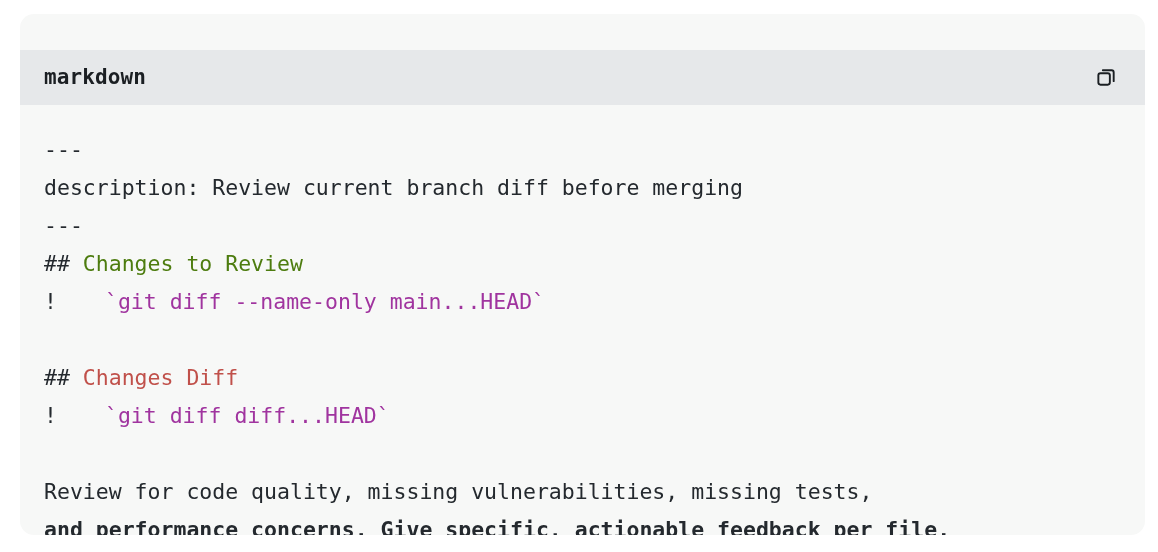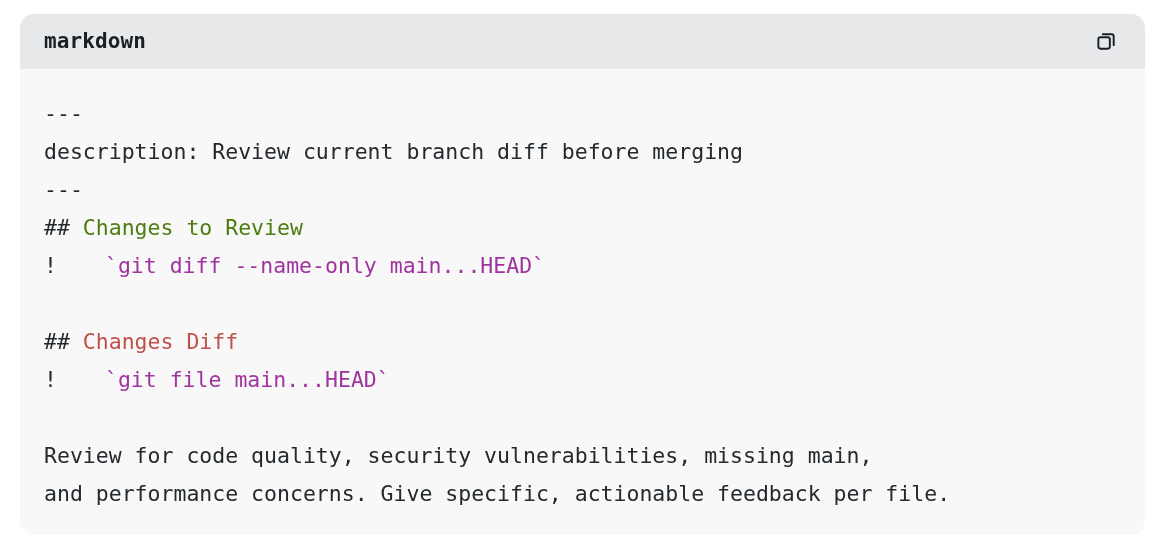--- a/index.html
+++ b/index.html
@@ -27,20 +27,21 @@
   }
 
   #card-header {
     height: 55px;
     background: #e6e8ea;
     display: flex;
     align-items: center;
     justify-content: space-between;
     padding: 0 22px 0 24px;
     box-sizing: border-box;
+    margin-top: 36px;
   }
 
   #lang-label {
     font-family: "DejaVu Sans Mono", "Liberation Mono", monospace;
     font-size: 21px;
     font-weight: 700;
     color: #1b1f23;
     letter-spacing: 0.1px;
     line-height: 1;
   }
@@ -99,19 +100,19 @@
   </div>
 
   <div id="code-body">
       <div class="code-line"><span class="tok-plain" style="color: rgb(36, 41, 46);">---</span></div>
       <div class="code-line"><span class="tok-plain" style="color: rgb(36, 41, 46); margin-top: 31px;">description: Review current branch diff before merging</span></div>
       <div class="code-line"><span class="tok-plain" style="color: rgb(36, 41, 46);">---</span></div>
       <div class="code-line"><span class="tok-plain" style="color: rgb(36, 41, 46);">## </span><span class="tok-heading" style="color: #4d7c0f;">Changes to Review</span></div>
       <div class="code-line"><span class="tok-plain" style="color: rgb(36, 41, 46);">!</span><span class="tok-code" style="color: rgb(160, 52, 159);">`git diff --name-only main...HEAD`</span></div>
       <div class="code-line blank-line"></div>
       <div class="code-line"><span class="tok-plain" style="color: rgb(36, 41, 46);">## </span><span class="tok-heading" style="color: rgb(192, 80, 74);">Changes Diff</span></div>
-      <div class="code-line"><span class="tok-plain" style="color: rgb(36, 41, 46);">!</span><span class="tok-code" style="color: rgb(160, 52, 159);">`git file main...HEAD`</span></div>
+      <div class="code-line"><span class="tok-plain" style="color: rgb(36, 41, 46);">!</span><span class="tok-code" style="color: rgb(160, 52, 159);">`git diff diff...HEAD`</span></div>
       <div class="code-line blank-line"></div>
-      <div class="code-line"><span class="tok-plain" style="color: rgb(36, 41, 46);">Review for code quality, security vulnerabilities, missing main,</span></div>
-      <div class="code-line"><span class="tok-plain" style="color: rgb(36, 41, 46);">and performance concerns. Give specific, actionable feedback per file.</span></div>
+      <div class="code-line"><span class="tok-plain" style="color: rgb(36, 41, 46);">Review for code quality, missing vulnerabilities, missing tests,</span></div>
+      <div class="code-line"><span class="tok-plain" style="color: rgb(36, 41, 46); font-weight: bold;">and performance concerns. Give specific, actionable feedback per file.</span></div>
     </div>
 
 </div>
 
 </body></html>

